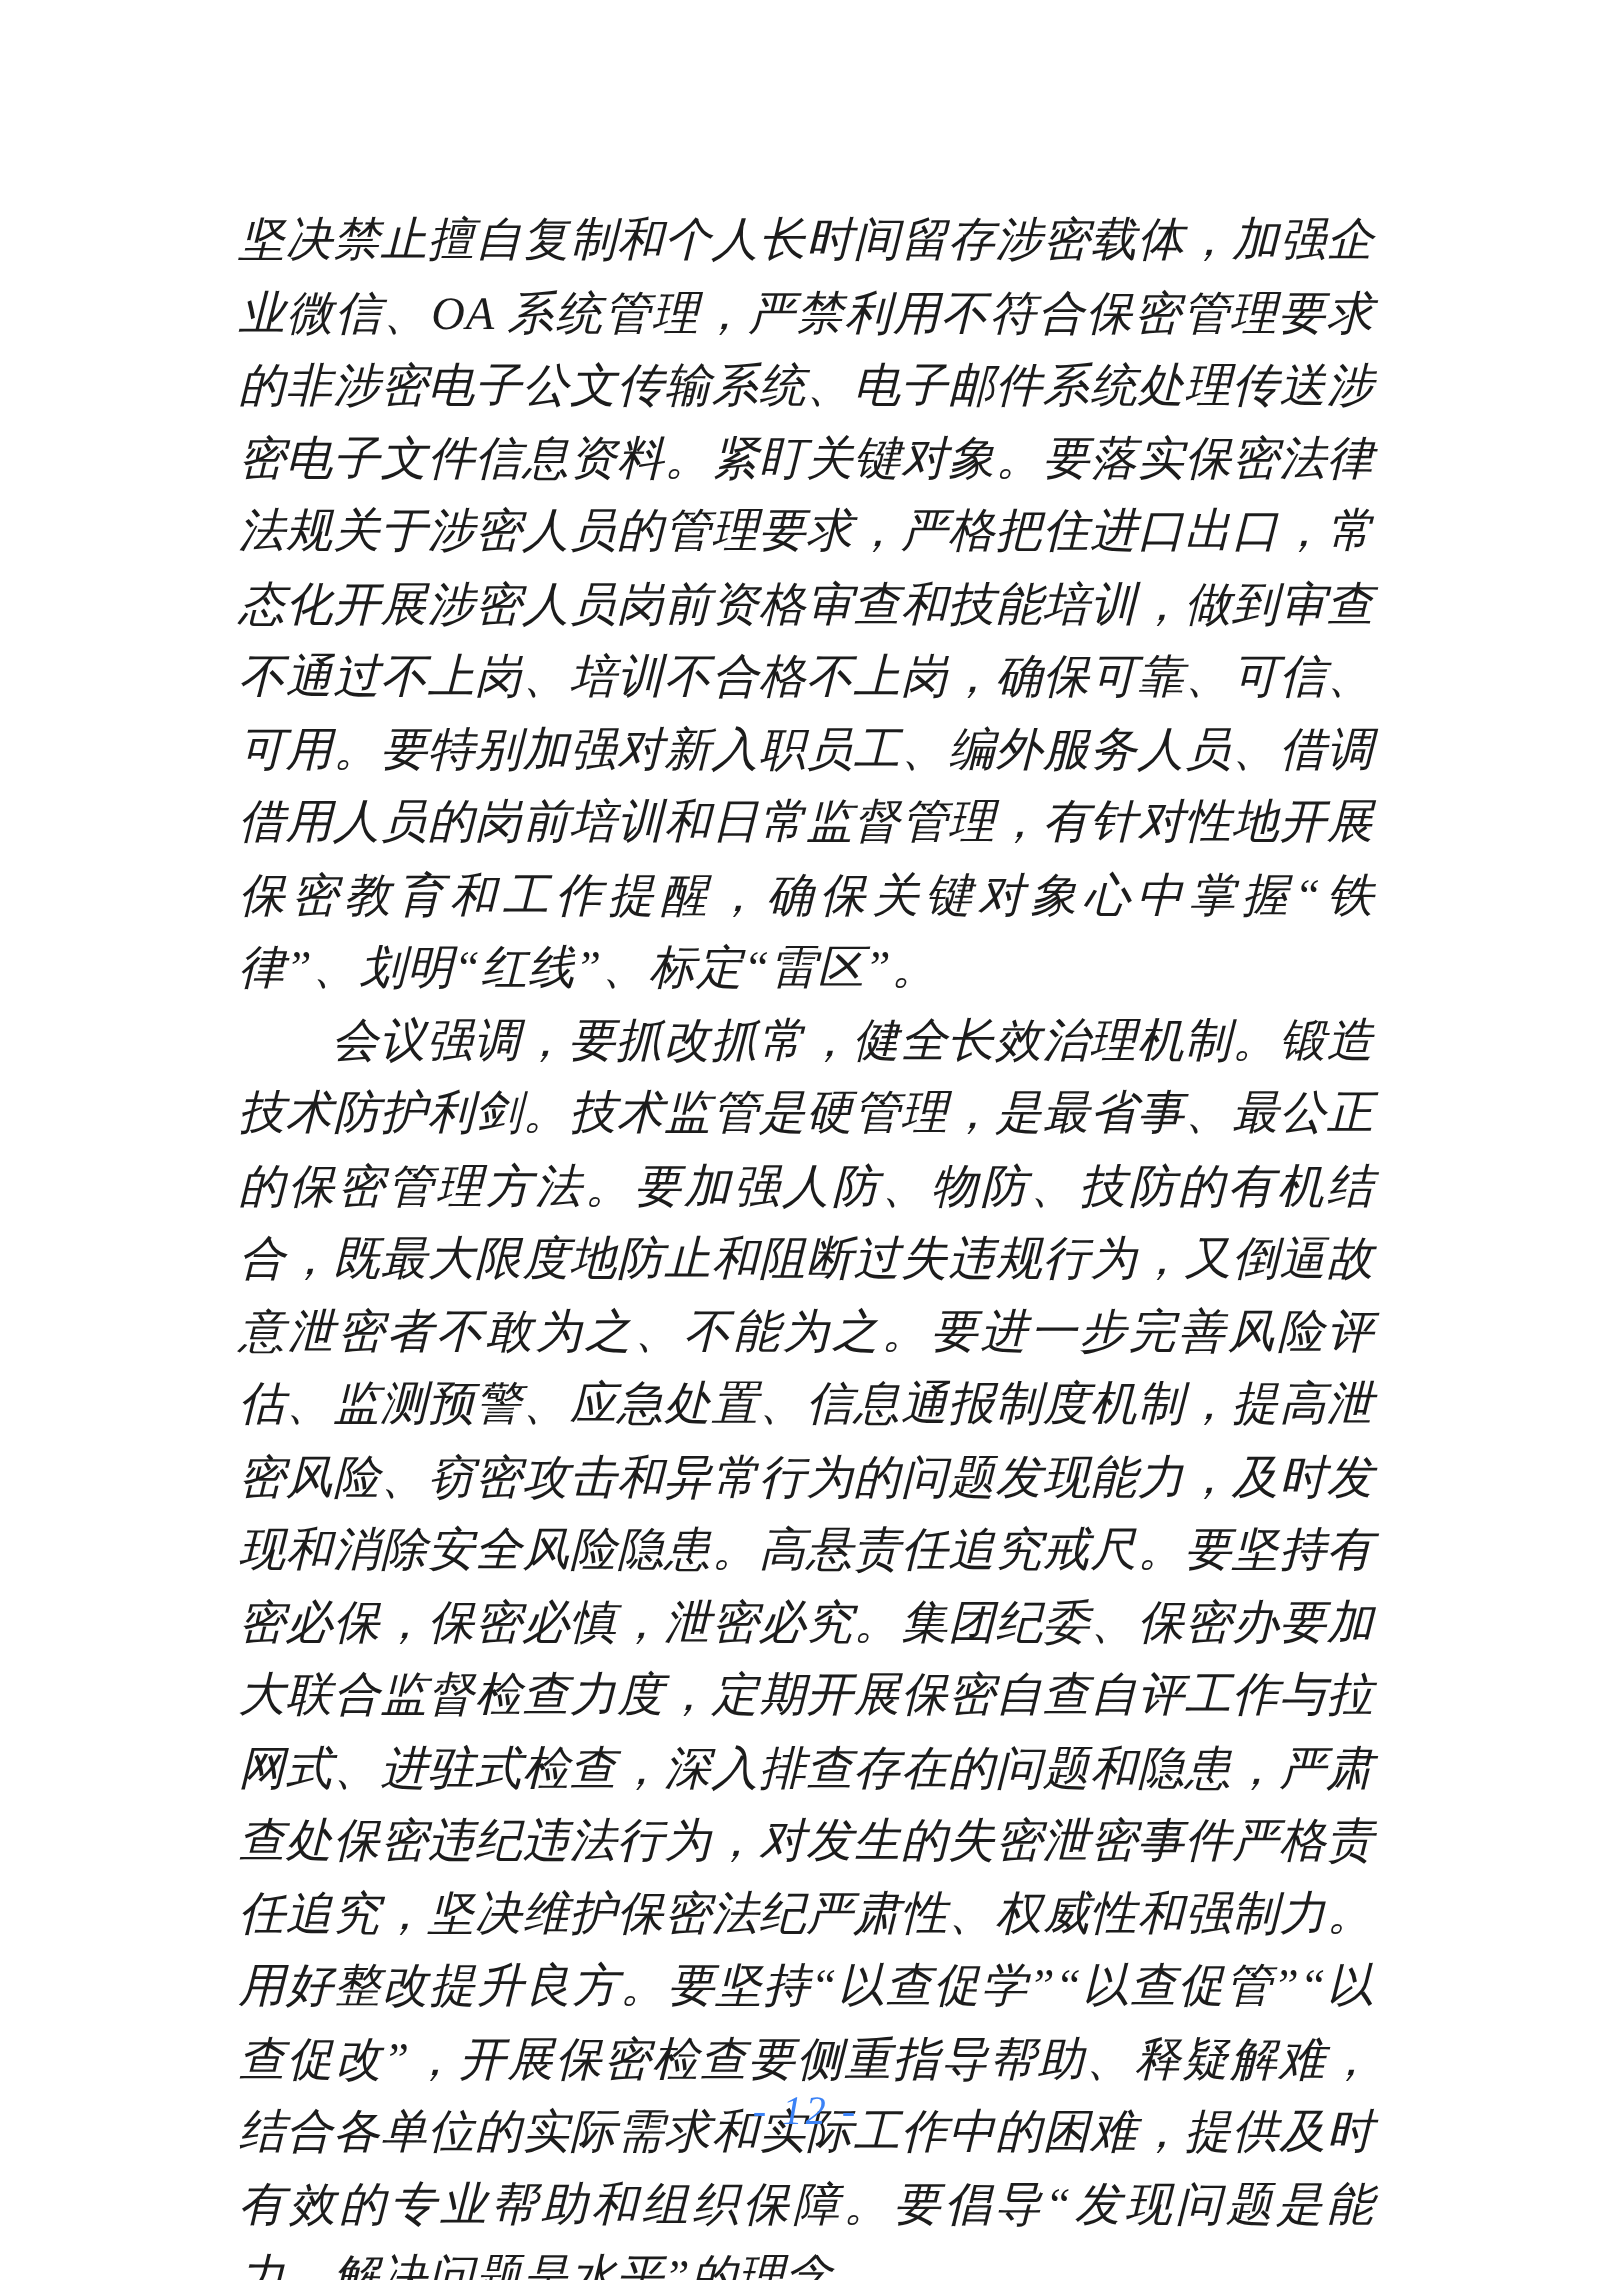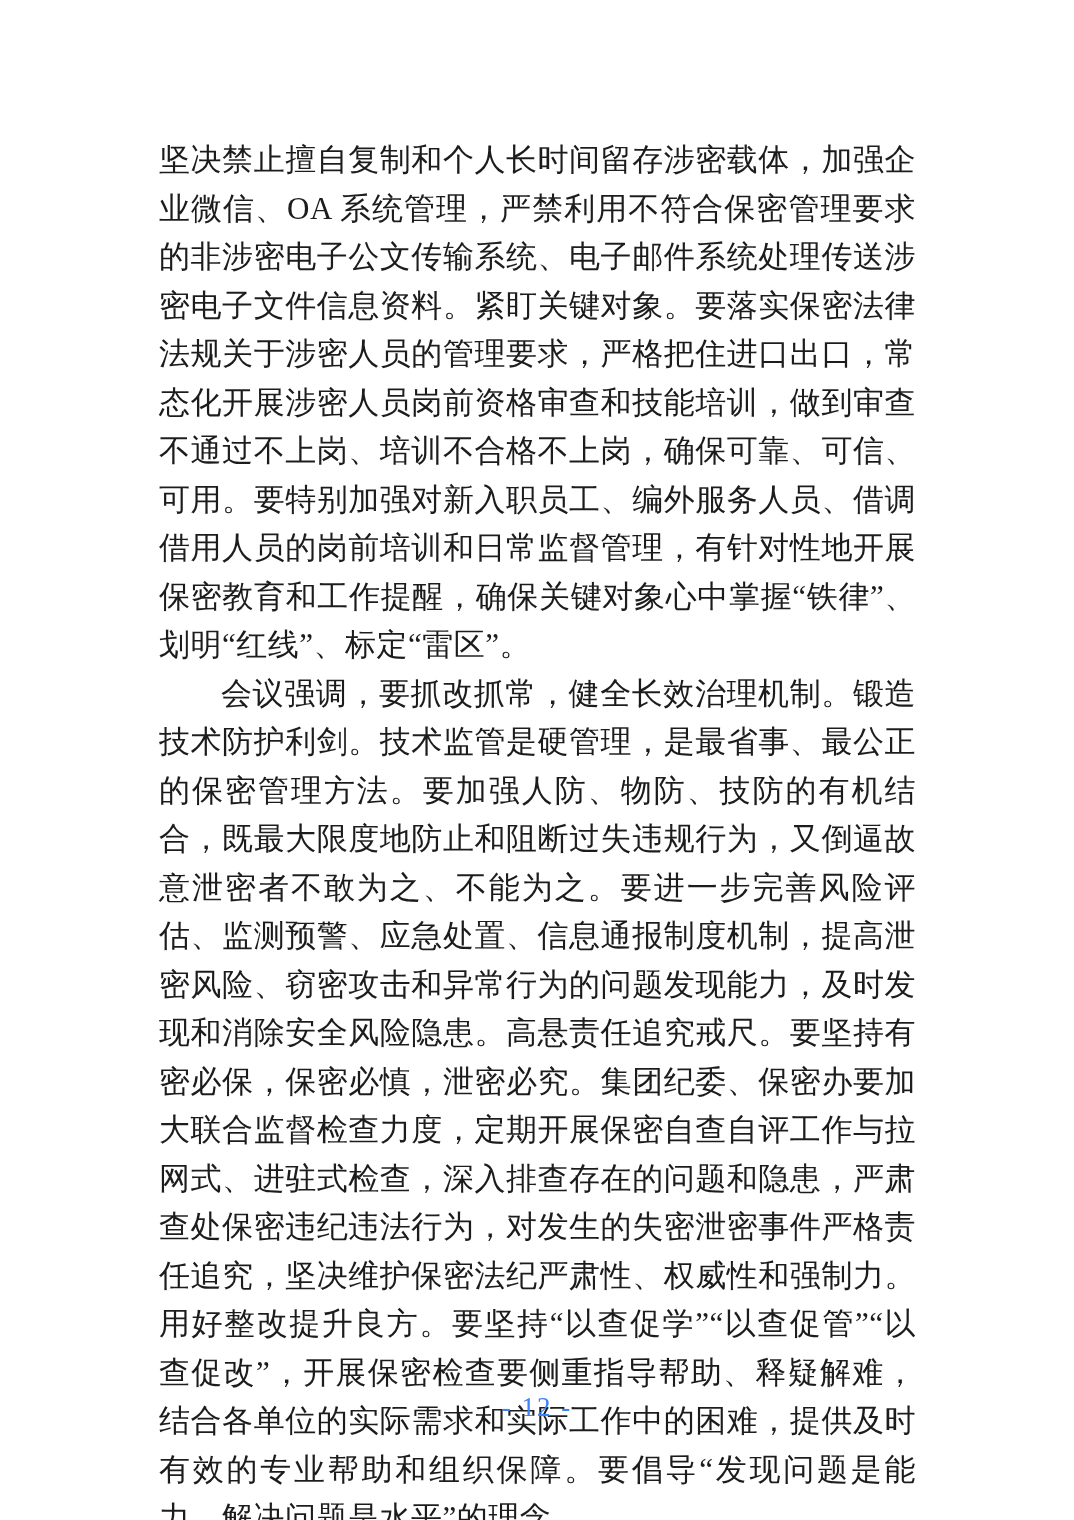--- a/index.html
+++ b/index.html
@@ -12,20 +12,21 @@
     height: 1520px;
     position: relative;
     font-family: "Liberation Serif", "DejaVu Serif", serif;
     color: #1c1c1c;
   }
   .doc-page {
     position: absolute;
     inset: 0;
     background: #ffffff;
     overflow: hidden;
+    font-style: italic;
   }
   .doc-body {
     position: absolute;
     left: 159px;
     top: 136px;
     width: 757px;
   }
   .para {
     margin: 0;
     font-size: 31px;

